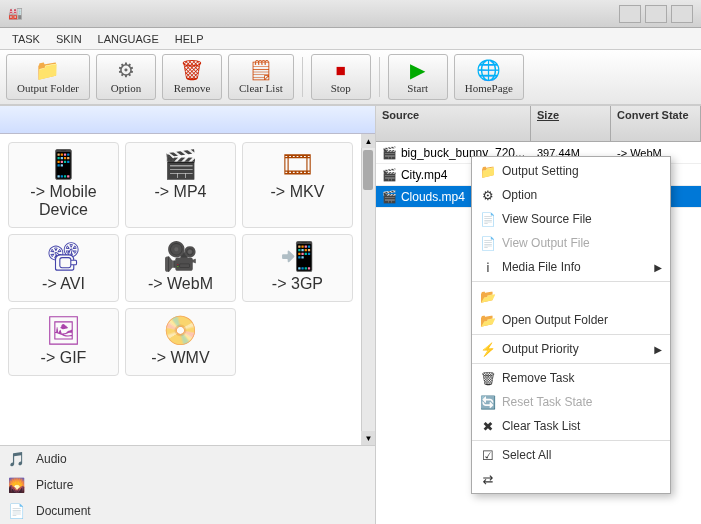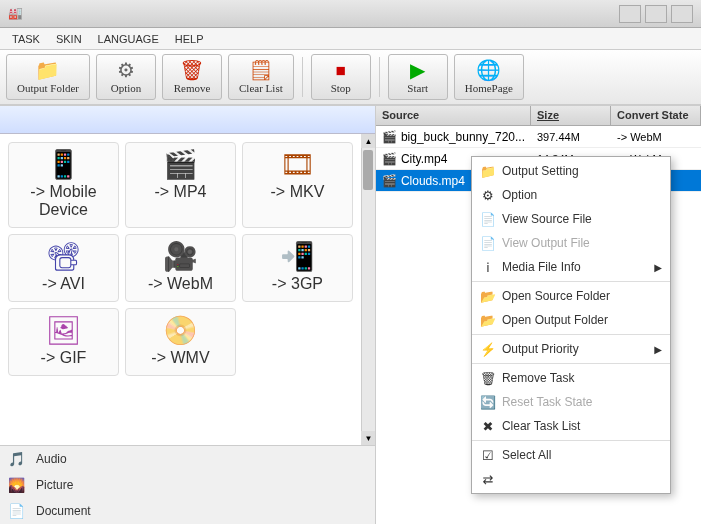--- a/index.html
+++ b/index.html
@@ -157,21 +157,21 @@
     
     .file-table {
       flex: 1;
       overflow: hidden;
       position: relative;
     }
     .table-header {
       display: flex;
       background: linear-gradient(to bottom, #e8e8e8, #d4d4d4);
       border-bottom: 1px solid #aaa;
-      height: 20px;
+      height: 36px;
     }
     .th {
       padding: 3px 6px;
       font-size: 11px;
       font-weight: bold;
       color: #333;
       border-right: 1px solid #aaa;
     }
     .th-source { flex: 1; }
     .th-size { width: 80px; text-decoration: underline; }
@@ -434,21 +434,20 @@
           <span class="ctx-label">View Output File</span>
         </div>
         <div class="ctx-item">
           <span class="ctx-icon">ℹ</span>
           <span class="ctx-label">Media File Info</span>
           <span class="ctx-arrow">▶</span>
         </div>
         <div class="ctx-sep"></div>
         <div class="ctx-item">
           <span class="ctx-icon">📂</span>
-          <span class="ctx-label">Open Source Folder</span>
         </div>
         <div class="ctx-item">
           <span class="ctx-icon">📂</span>
           <span class="ctx-label">Open Output Folder</span>
         </div>
         <div class="ctx-sep"></div>
         <div class="ctx-item">
           <span class="ctx-icon">⚡</span>
           <span class="ctx-label">Output Priority</span>
           <span class="ctx-arrow">▶</span>

